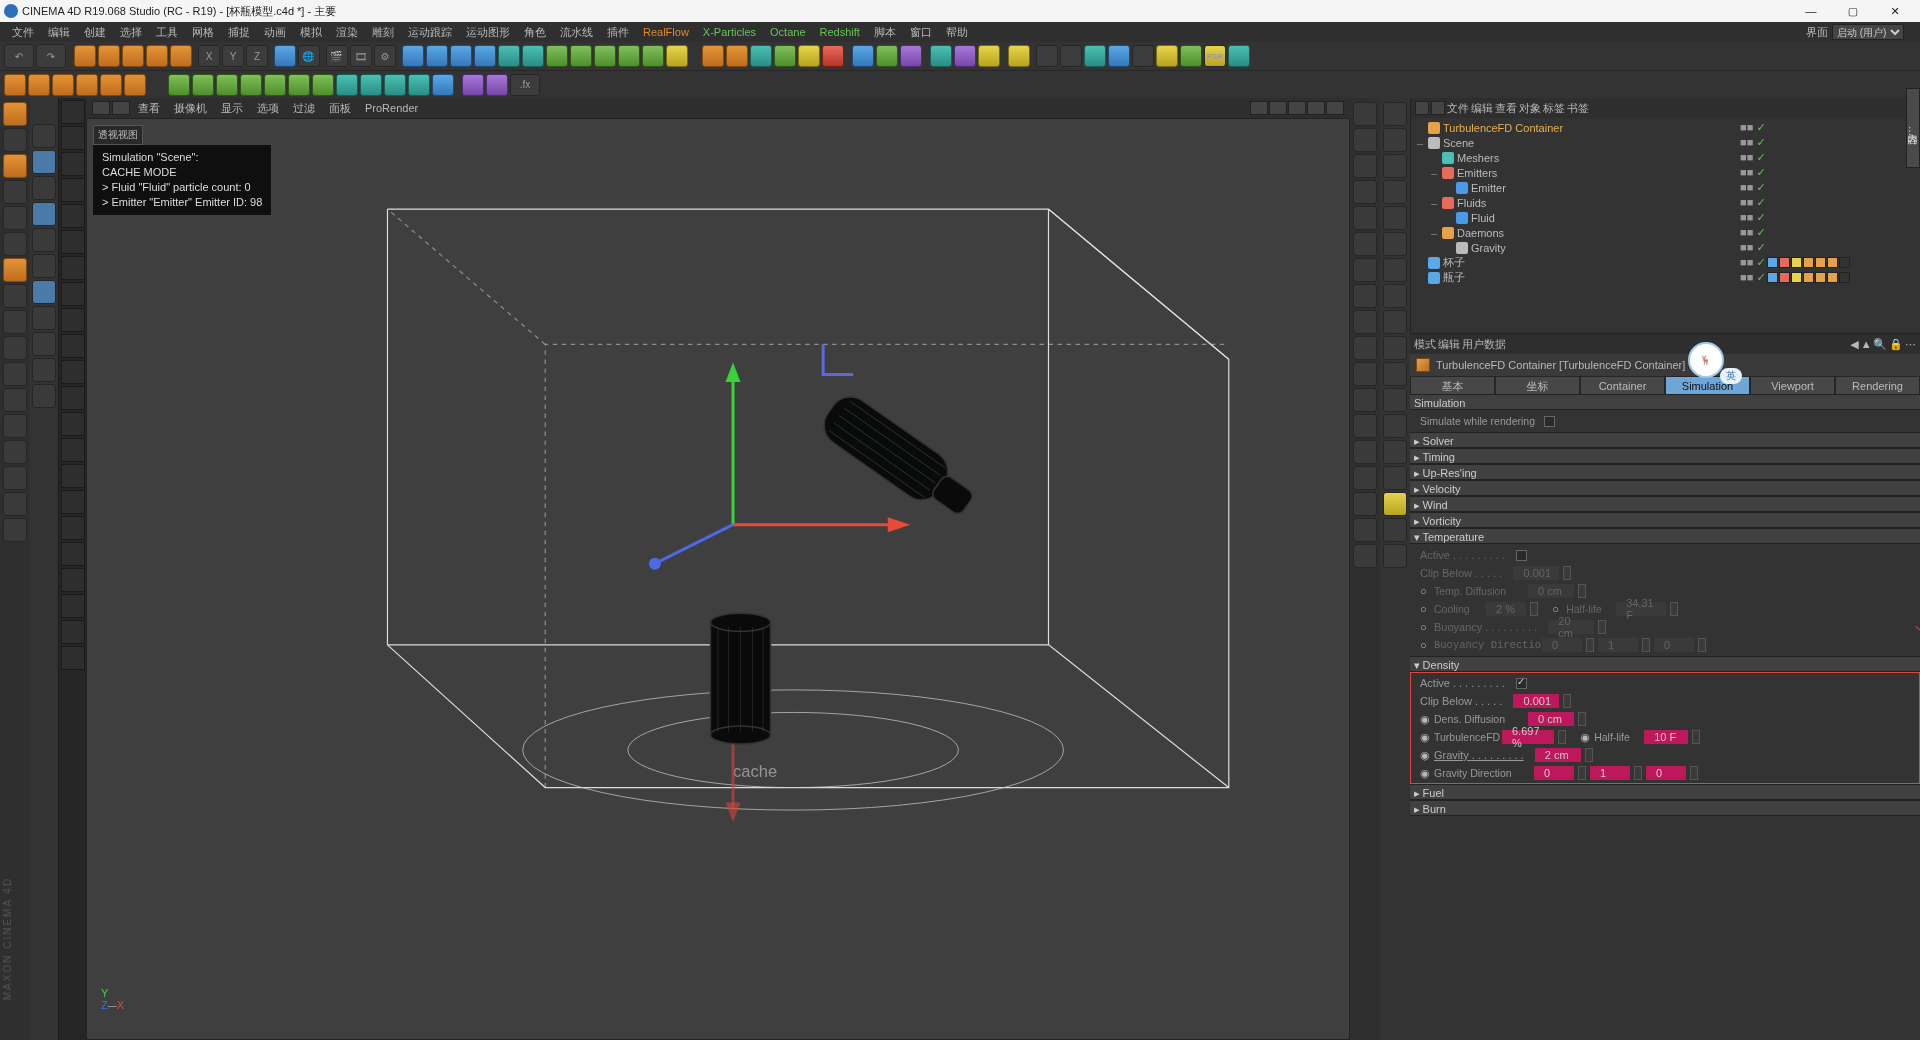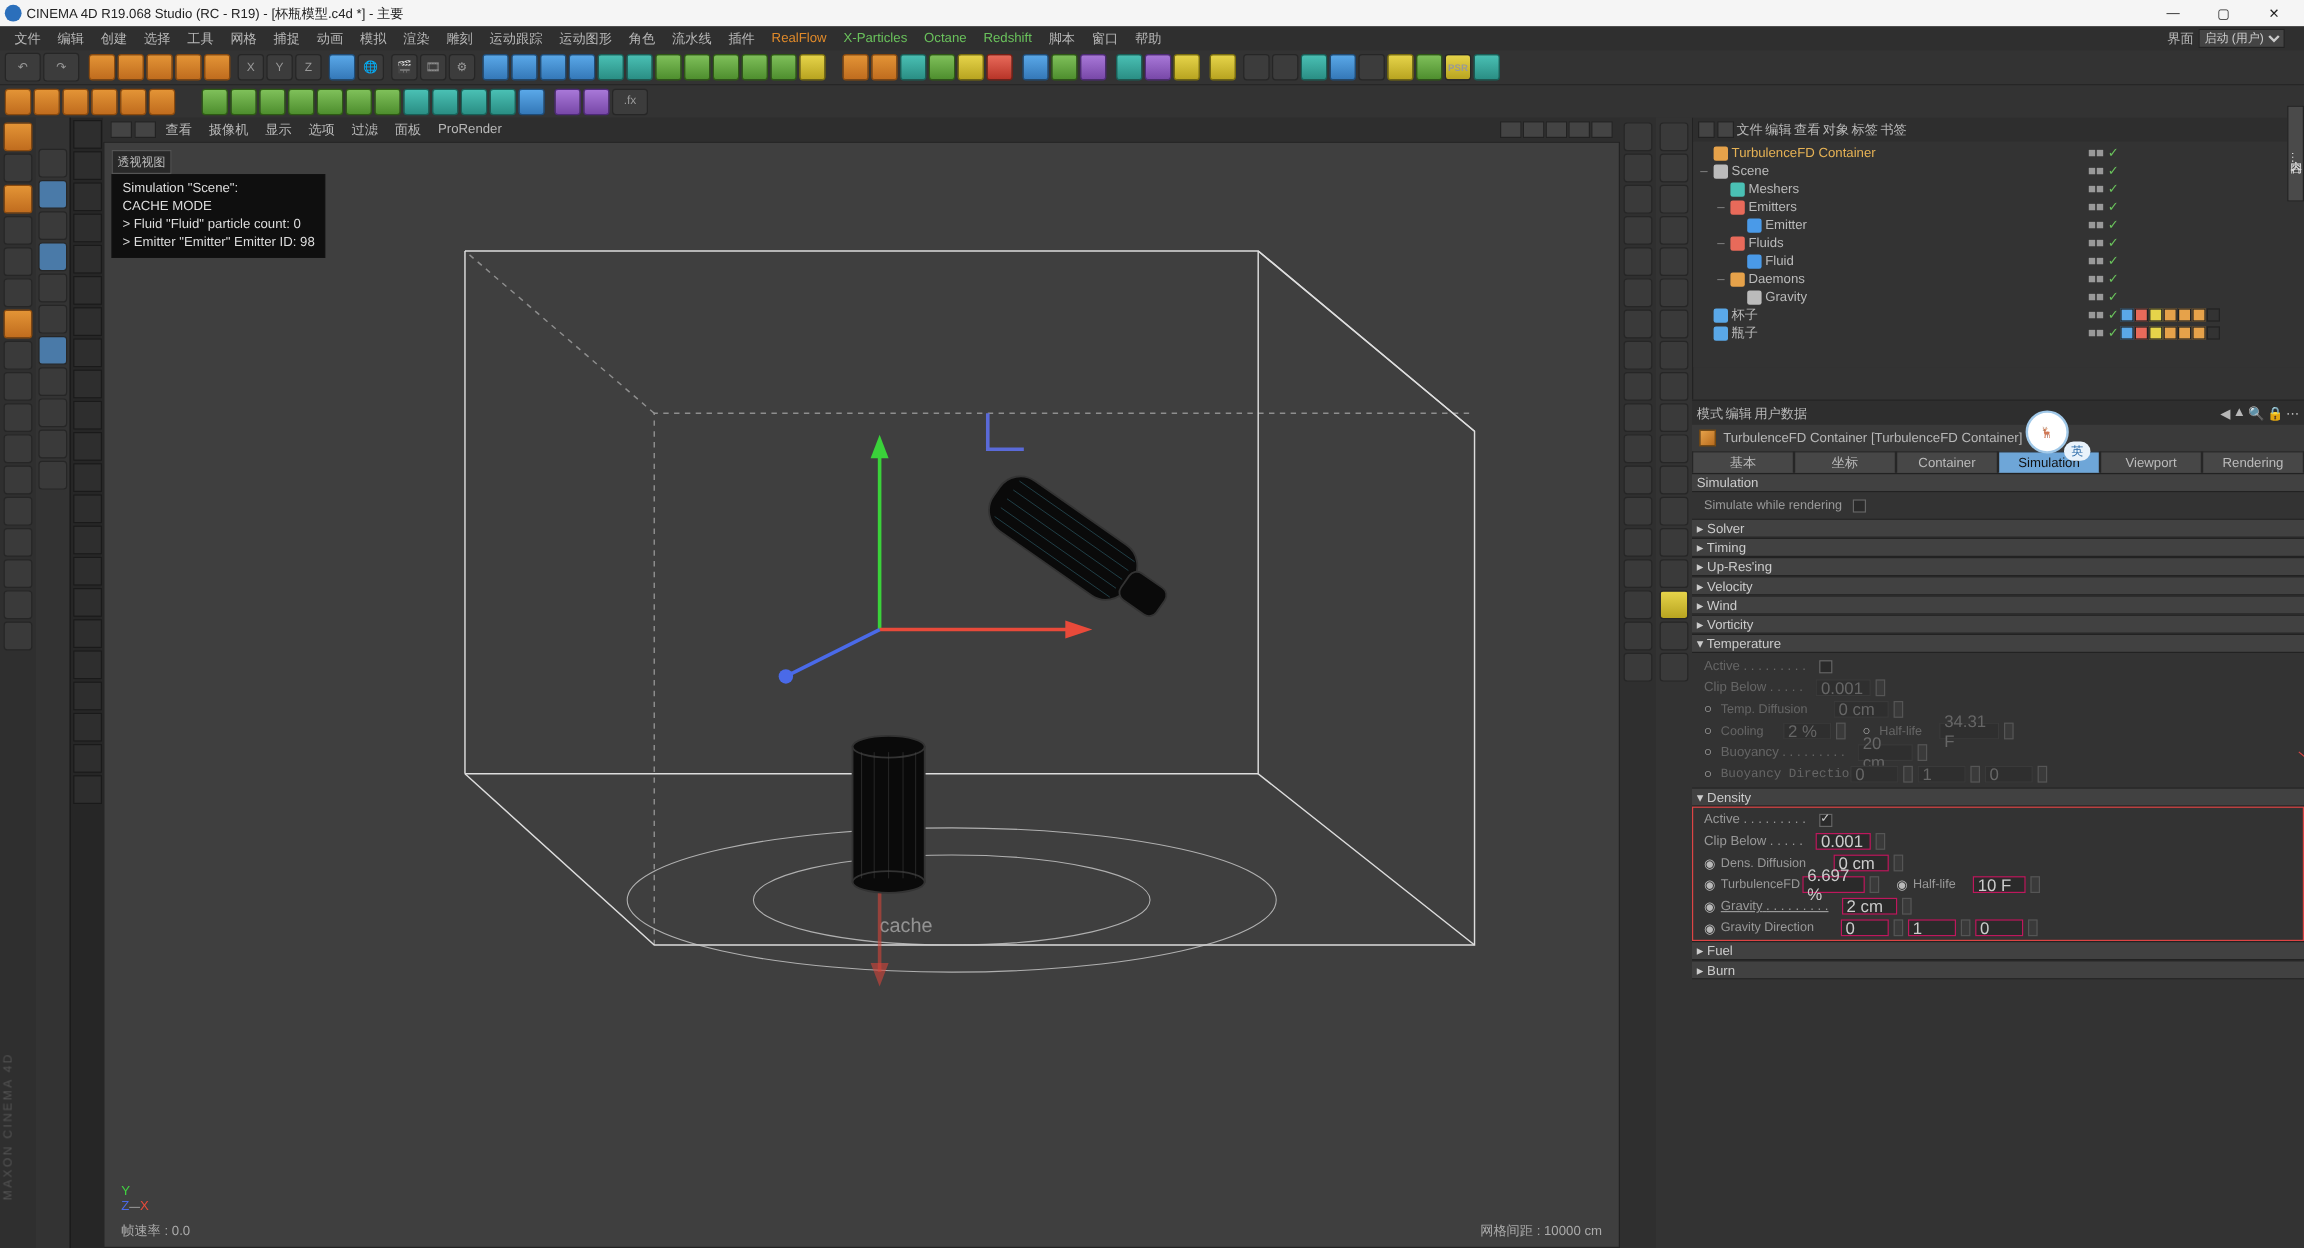--- a/index.html
+++ b/index.html
@@ -86,21 +86,21 @@
 .attr-head .cube{width:14px;height:14px;background:linear-gradient(135deg,#e6a24a,#b86c1e);border:1px solid #7a4a0e;}
 .attr-tabs { display:flex; background:#3a3a3a; height:18px; }
 .attr-tab { flex:1; text-align:center; line-height:18px; border:1px solid #262626; border-bottom:none; background:#474747; color:#bbb;}
 .attr-tab.active { background:#6ea6d8; color:#111; }
 .attr-body { flex:1; overflow:auto; background:#333; padding:0; }
 .sec-head { background:#414141; height:16px; line-height:16px; padding-left:4px; color:#ccc; border-top:1px solid #222; border-bottom:1px solid #222;}
 .sec-body { padding:2px 6px 2px 10px; }
 .row { display:flex; align-items:center; height:18px; gap:4px; }
 .row .lbl { width:120px; color:#999; font-size:10.5px; white-space:nowrap;}
 .row .lbl.dim{color:#666;}
-.numin { height:14px; background:#2a2a2a; border:1px solid #be185d; color:#ccc; padding:0 3px; font-size:14px; display:flex; align-items:center;}
+.numin { height:14px; background:#2a2a2a; border:7px solid #be185d; color:#ccc; padding:0 3px; font-size:11px; display:flex; align-items:center;}
 .numin.dim{background:#2f2f2f;color:#666;border-color:#3a3a3a;}
 .spinner { width:8px; height:14px; background:#3a3a3a; border:1px solid #555;}
 .chk { width:11px; height:11px; border:1px solid #666; background:#2a2a2a; position:relative;}
 .chk.on::after{content:"✓";position:absolute;top:-3px;left:0;color:#ccc;font-size:10px;}
 .density-highlight { outline:1px solid #d44; outline-offset:-1px; position:relative;}
 .density-arrow { position:absolute; right:-4px; top:-46px; width:70px; height:40px; pointer-events:none;}
 .density-arrow::after{content:"";position:absolute;right:8px;top:0;width:55px;height:38px;border-right:1.5px solid #d44;transform:rotate(-50deg);transform-origin:top right;}
 
 .side-brand { position:fixed; left:2px; bottom:40px; writing-mode:vertical-rl; transform:rotate(180deg); font-size:10px; letter-spacing:2px; color:#555; font-family:Arial;}
 .badge-circle{position:absolute;right:196px;top:-12px;width:36px;height:36px;border-radius:50%;background:#fff;border:2px solid #a0c8e8;display:flex;align-items:center;justify-content:center;}
@@ -397,24 +397,20 @@
            <line x1="435" y1="338" x2="435" y2="408"></line>
               <line x1="443" y1="338" x2="443" y2="408"></line>
               <line x1="450" y1="338" x2="450" y2="408"></line>
           </g>
         </g>
       </svg>
 
       <div class="axes-indicator">
         <span class="y">Y</span><br><span class="z">Z</span>—<span class="x">X</span>
       </div>
-      <div class="vp-status">
-        <span>帧速率 : 0.0</span>
-        <span>网格间距 : 10000 cm</span>
-      </div>
     </div>
   </div>
 
   <div class="right-iconcol" id="ricA">
       <div class="pal-btn"></div>
       <div class="pal-btn"></div>
       <div class="pal-btn"></div>
       <div class="pal-btn"></div>
       <div class="pal-btn"></div>
       <div class="pal-btn"></div>

